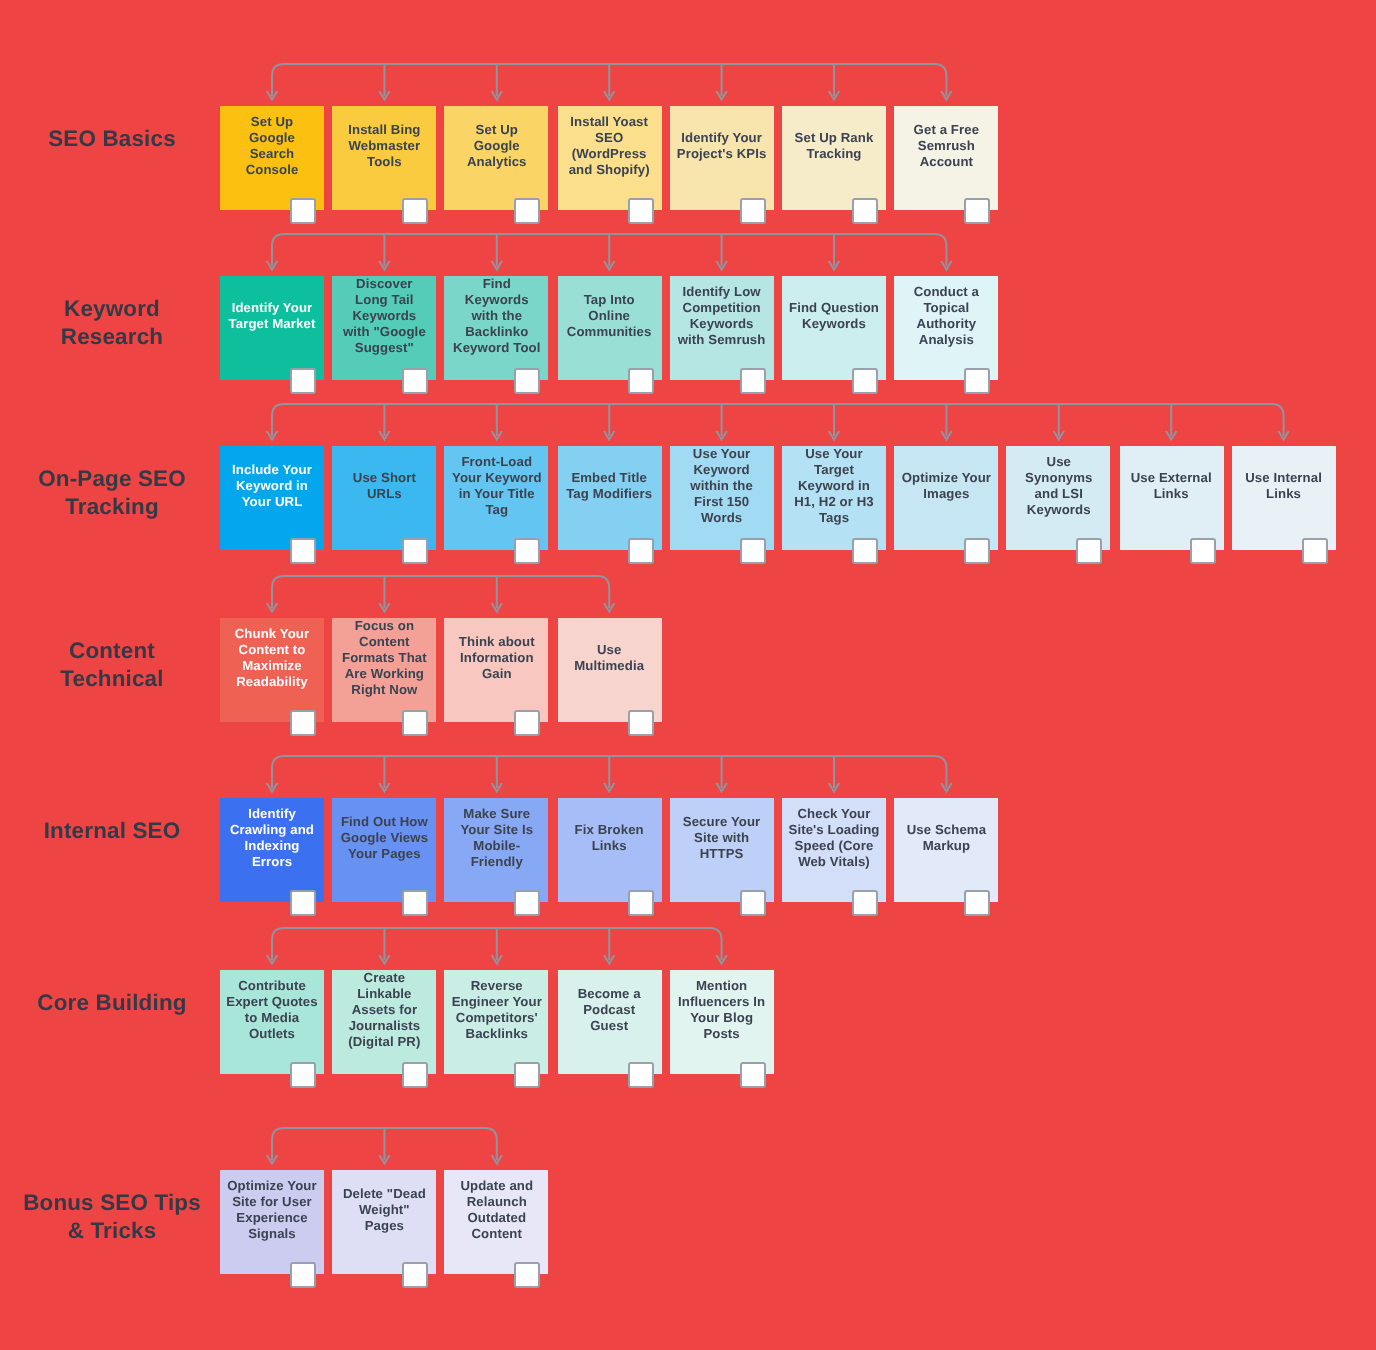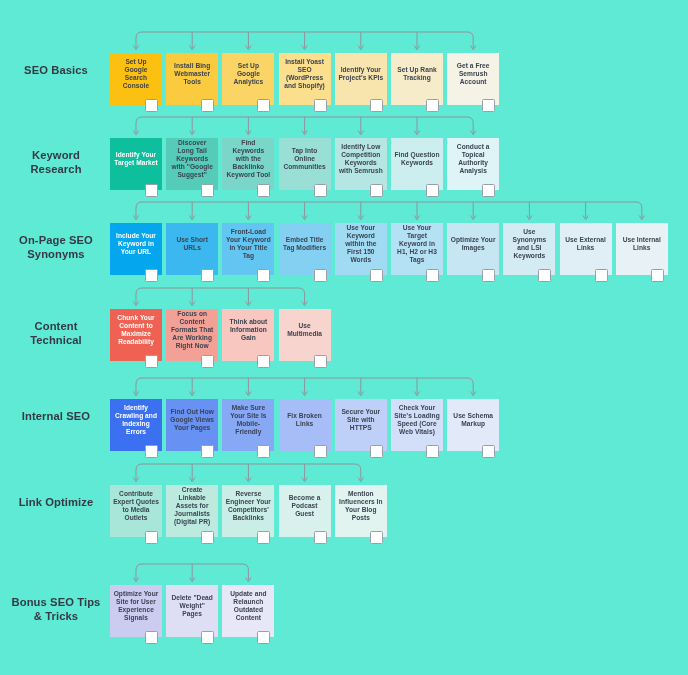--- a/index.html
+++ b/index.html
@@ -11,21 +11,21 @@
     width: 688px;
     height: 675px;
     background: #f1f3f8;
     font-family: "Liberation Sans", sans-serif;
     overflow: hidden;
   }
   #board {
     position: relative;
     width: 688px;
     height: 675px;
-    background: #5eead4;
+    background: #ef4444;
   }
   .row {
     position: absolute;
     left: 0;
     width: 688px;
   }
   .row-label {
     position: absolute;
     left: 8px;
     width: 96px;
@@ -165,21 +165,21 @@
       <div class="card" style="left: 391px; top: 138px; width: 52px; height: 52px; background: rgb(205, 238, 238);">
         <span class="card-label" style="color: rgb(59, 66, 80);">Find Question Keywords</span>
       </div>
       <div class="checkbox" style="left: 426px; top: 184px;"></div>
       <div class="card" style="left: 447.2px; top: 138px; width: 52px; height: 52px; background: rgb(223, 244, 246);">
         <span class="card-label" style="color: rgb(59, 66, 80);">Conduct a Topical Authority Analysis</span>
       </div>
       <div class="checkbox" style="left: 482.2px; top: 184px;"></div>
     </div>
     <div class="row" style="top: 0px;">
-      <div class="row-label" style="top: 233px;">On-Page SEO Synonyms</div>
+      <div class="row-label" style="top: 233px;">On-Page SEO Tracking</div>
       <svg class="connector" width="661.8" height="227" style="top: 0px;">
         <path d="M 136 218 L 136 208 Q 136 202 142 202 L 635.8 202 Q 641.8 202 641.8 208 L 641.8 218" fill="none" stroke="#8f949e" stroke-width="1"></path>
         <path d="M 133.4 215.5 L 136 219.8 L 138.6 215.5" fill="none" stroke="#8f949e" stroke-width="1"></path>
         <path d="M 192.2 202 L 192.2 218" stroke="#8f949e" stroke-width="1" fill="none"></path>
         <path d="M 189.6 215.5 L 192.2 219.8 L 194.79999999999998 215.5" fill="none" stroke="#8f949e" stroke-width="1"></path>
         <path d="M 248.4 202 L 248.4 218" stroke="#8f949e" stroke-width="1" fill="none"></path>
         <path d="M 245.8 215.5 L 248.4 219.8 L 251 215.5" fill="none" stroke="#8f949e" stroke-width="1"></path>
         <path d="M 304.6 202 L 304.6 218" stroke="#8f949e" stroke-width="1" fill="none"></path>
         <path d="M 302 215.5 L 304.6 219.8 L 307.20000000000005 215.5" fill="none" stroke="#8f949e" stroke-width="1"></path>
         <path d="M 360.8 202 L 360.8 218" stroke="#8f949e" stroke-width="1" fill="none"></path>
@@ -303,21 +303,21 @@
       <div class="card" style="left: 391px; top: 399px; width: 52px; height: 52px; background: rgb(211, 222, 249);">
         <span class="card-label" style="color: rgb(59, 66, 80);">Check Your Site's Loading Speed (Core Web Vitals)</span>
       </div>
       <div class="checkbox" style="left: 426px; top: 445px;"></div>
       <div class="card" style="left: 447.2px; top: 399px; width: 52px; height: 52px; background: rgb(226, 233, 249);">
         <span class="card-label" style="color: rgb(59, 66, 80);">Use Schema Markup</span>
       </div>
       <div class="checkbox" style="left: 482.2px; top: 445px;"></div>
     </div>
     <div class="row" style="top: 0px;">
-      <div class="row-label" style="top: 495px;">Link Optimize</div>
+      <div class="row-label" style="top: 495px;">Core Building</div>
       <svg class="connector" width="380.8" height="489" style="top: 0px;">
         <path d="M 136 480 L 136 470 Q 136 464 142 464 L 354.8 464 Q 360.8 464 360.8 470 L 360.8 480" fill="none" stroke="#8f949e" stroke-width="1"></path>
         <path d="M 133.4 477.5 L 136 481.8 L 138.6 477.5" fill="none" stroke="#8f949e" stroke-width="1"></path>
         <path d="M 192.2 464 L 192.2 480" stroke="#8f949e" stroke-width="1" fill="none"></path>
         <path d="M 189.6 477.5 L 192.2 481.8 L 194.79999999999998 477.5" fill="none" stroke="#8f949e" stroke-width="1"></path>
         <path d="M 248.4 464 L 248.4 480" stroke="#8f949e" stroke-width="1" fill="none"></path>
         <path d="M 245.8 477.5 L 248.4 481.8 L 251 477.5" fill="none" stroke="#8f949e" stroke-width="1"></path>
         <path d="M 304.6 464 L 304.6 480" stroke="#8f949e" stroke-width="1" fill="none"></path>
         <path d="M 302 477.5 L 304.6 481.8 L 307.20000000000005 477.5" fill="none" stroke="#8f949e" stroke-width="1"></path>
         <path d="M 358.2 477.5 L 360.8 481.8 L 363.40000000000003 477.5" fill="none" stroke="#8f949e" stroke-width="1"></path>

